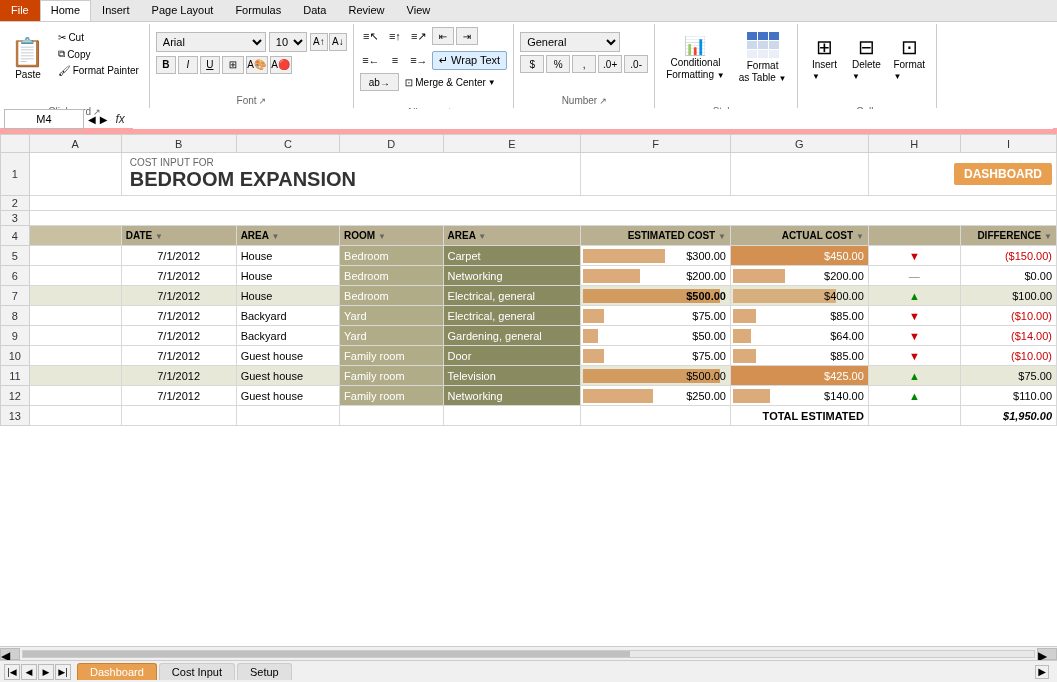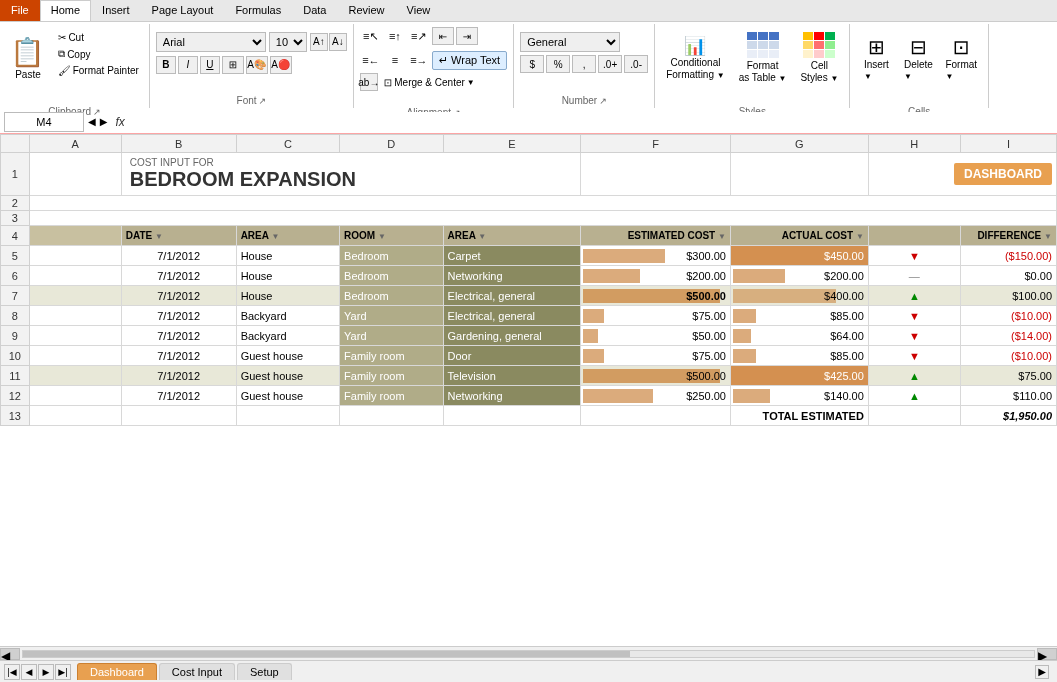--- a/index.html
+++ b/index.html
@@ -176,21 +176,21 @@
       align-items: center;
       gap: 3px;
       white-space: nowrap;
     }
 
     
     .formula-bar {
       display: flex;
       align-items: center;
       height: 24px;
-      border-bottom: 1px solid #fca5a5;
+      border-bottom: 6px solid #fca5a5;
       padding: 0 4px;
       gap: 4px;
       background: #fff;
     }
 
     .cell-ref {
       width: 80px;
       height: 20px;
       border: 1px solid #bbb;
       font-size: 11px;
@@ -511,21 +511,21 @@
       <div style="display:flex;align-items:center;gap:2px;">
         <div class="align-btn">≡←</div>
         <div class="align-btn">≡</div>
         <div class="align-btn">≡→</div>
         <div class="wrap-text-btn">
           <span>↵</span>
           <span>Wrap Text</span>
         </div>
       </div>
       <div style="display:flex;align-items:center;gap:2px;margin-top:1px;">
-        <div class="icon-btn" style="width:18px;">ab→</div>
+        <div class="icon-btn" style="width:39px;">ab→</div>
         <div class="merge-center-btn">
           <span>⊡</span>
           <span>Merge &amp; Center</span>
           <span class="caret">▼</span>
         </div>
       </div>
     </div>
     <div class="ribbon-group-label">
       <span>Alignment</span>
       <span style="font-size:9px;cursor:pointer;">↗</span>
@@ -568,36 +568,20 @@
             <div class="style-cell" style="background:#cdd9ea;"></div>
             <div class="style-cell" style="background:#cdd9ea;"></div>
             <div class="style-cell" style="background:#cdd9ea;"></div>
             <div class="style-cell" style="background:#e9eef7;"></div>
             <div class="style-cell" style="background:#e9eef7;"></div>
             <div class="style-cell" style="background:#e9eef7;"></div>
           </div>
         </div>
         <div style="text-align:center;font-size:10px;line-height:1.2;">Format<br>as Table <span class="caret">▼</span></div>
       </div>
-      <div class="styles-btn" style="min-width:44px;">
-        <div>
-          <div class="styles-icon">
-            <div class="style-cell" style="background:#ffc000;"></div>
-            <div class="style-cell" style="background:#ff0000;"></div>
-            <div class="style-cell" style="background:#00b050;"></div>
-            <div class="style-cell" style="background:#ffd966;"></div>
-            <div class="style-cell" style="background:#ff7070;"></div>
-            <div class="style-cell" style="background:#90ee90;"></div>
-            <div class="style-cell" style="background:#fff2cc;"></div>
-            <div class="style-cell" style="background:#ffcccc;"></div>
-            <div class="style-cell" style="background:#ccffcc;"></div>
-          </div>
-        </div>
-        <div style="text-align:center;font-size:10px;line-height:1.2;">Cell<br>Styles <span class="caret">▼</span></div>
-      </div>
     </div>
     <div class="ribbon-group-label">
       <span>Styles</span>
     </div>
   </div>
 
   <div class="ribbon-group">
     <div class="ribbon-group-content">
       <div class="insert-btn">
         <div style="font-size:20px;">⊞</div>

